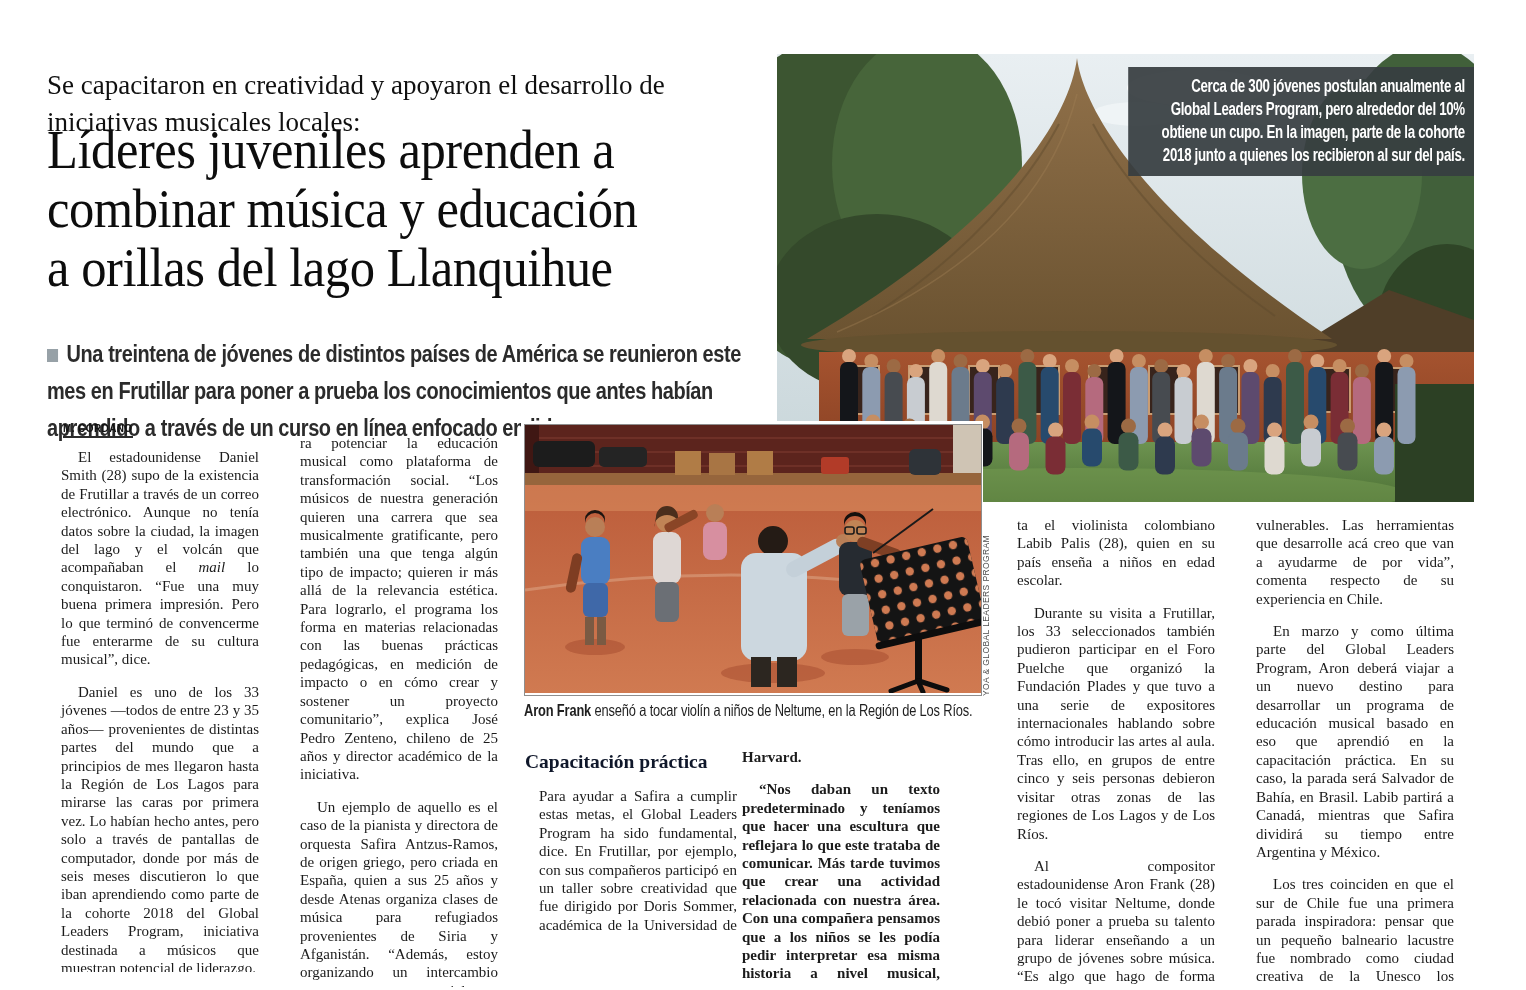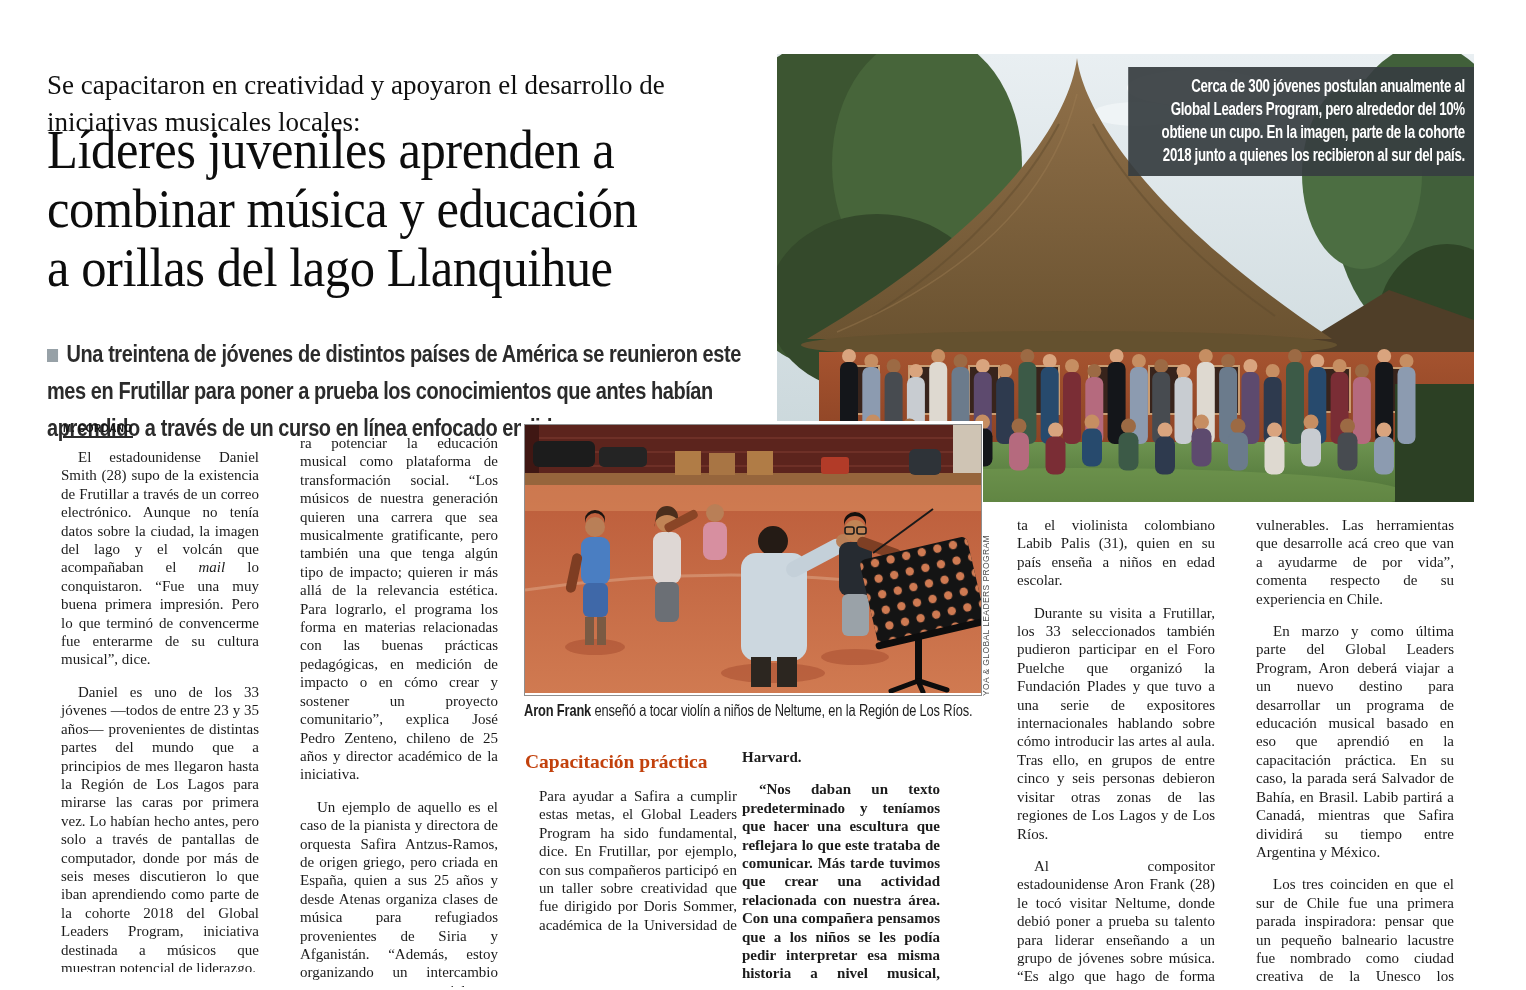--- a/index.html
+++ b/index.html
@@ -24,21 +24,21 @@
   .col{position:absolute;width:226px;font-size:15px;line-height:18.4px;text-align:justify;overflow:hidden;}
   .col p{margin:14px;text-indent:17px;}
   .col p.cont{text-indent:0;}
   .col p.jlast{text-align-last:justify;}
   #col1{left:47px;top:434px;height:538px;}
   #col2{left:286px;top:420px;height:567px;}
   #col3{left:525px;top:734px;height:253px;}
   #col4{left:728px;top:734px;height:253px;font-weight:bold;}
   #col5{left:1003px;top:502px;height:485px;}
   #col6{left:1242px;top:502px;height:485px;}
-  .subhead{font-weight:bold;font-size:19.5px;line-height:22px;margin:17px 0 13px;color:#c2410c;
+  .subhead{font-weight:bold;font-size:19.5px;line-height:22px;margin:17px 0 13px;color:#0f172a;
            text-align:left;}
 
   
   .photo-main{position:absolute;left:765px;top:42px;width:697px;height:448px;z-index:1;}
   .photo-main svg{display:block;width:100%;height:100%;}
   .overlay-caption{position:absolute;top:13px;right:0;width:455px;box-sizing:border-box;
                    padding:8px 12px 9px;background:rgba(55,61,65,.93);color:#fff;
                    font-family:"Liberation Sans",sans-serif;font-weight:bold;font-size:17.5px;
                    line-height:23px;letter-spacing:-0.4px;text-align:right;
                    transform:scaleX(.76);transform-origin:100% 0;}
@@ -82,21 +82,21 @@
     <div class="subhead">Capacitación práctica</div>
     <div>
         <p class="cont jlast">Para ayudar a Safira a cumplir estas metas, el Global Leaders Program ha sido fundamental, dice. En Frutillar, por ejemplo, con sus compañeros participó en un taller sobre creatividad que fue dirigido por Doris Sommer, académica de la Universidad de</p>
       </div>
   </div>
   <div class="col" id="col4">
       <p class="cont">Harvard.</p>
       <p class="jlast">“Nos daban un texto predeterminado y teníamos que hacer una escultura que reflejara lo que este trataba de comunicar. Más tarde tuvimos que crear una actividad relacionada con nuestra área. Con una compañera pensamos que a los niños se les podía pedir interpretar esa misma historia a nivel musical, hacerlos que imaginaran cómo ese cuento podía sonar”, comen-</p>
     </div>
   <div class="col" id="col5">
-      <p class="cont">ta el violinista colombiano Labib Palis (31), quien en su país enseña a niños en edad escolar.</p>
+      <p class="cont">ta el violinista colombiano Labib Palis (28), quien en su país enseña a niños en edad escolar.</p>
       <p>Durante su visita a Frutillar, los 33 seleccionados también pudieron participar en el Foro Puelche que organizó la Fundación Plades y que tuvo a una serie de expositores internacionales hablando sobre cómo introducir las artes al aula. Tras ello, en grupos de entre cinco y seis personas debieron visitar otras zonas de las regiones de Los Lagos y de Los Ríos.</p>
       <p class="jlast">Al compositor estadounidense Aron Frank (28) le tocó visitar Neltume, donde debió poner a prueba su talento para liderar enseñando a un grupo de jóvenes sobre música. “Es algo que hago de forma habitual en Austin, donde vivo. Trabajo para un centro cultural y me toca lidiar con niños de todas las edades, pero siempre de comunidades</p>
     </div>
   <div class="col" id="col6">
       <p class="cont">vulnerables. Las herramientas que desarrolle acá creo que van a ayudarme de por vida”, comenta respecto de su experiencia en Chile.</p>
       <p>En marzo y como última parte del Global Leaders Program, Aron deberá viajar a un nuevo destino para desarrollar un programa de educación musical basado en eso que aprendió en la capacitación práctica. En su caso, la parada será Salvador de Bahía, en Brasil. Labib partirá a Canadá, mientras que Safira dividirá su tiempo entre Argentina y México.</p>
       <p>Los tres coinciden en que el sur de Chile fue una primera parada inspiradora: pensar que un pequeño balneario lacustre fue nombrado como ciudad creativa de la Unesco los entusiasma para seguir enfocados en su tarea de llevar la educación musical a todos los rincones de la región.</p>
     </div>
 
   <figure class="photo-main" style="margin:12px">

